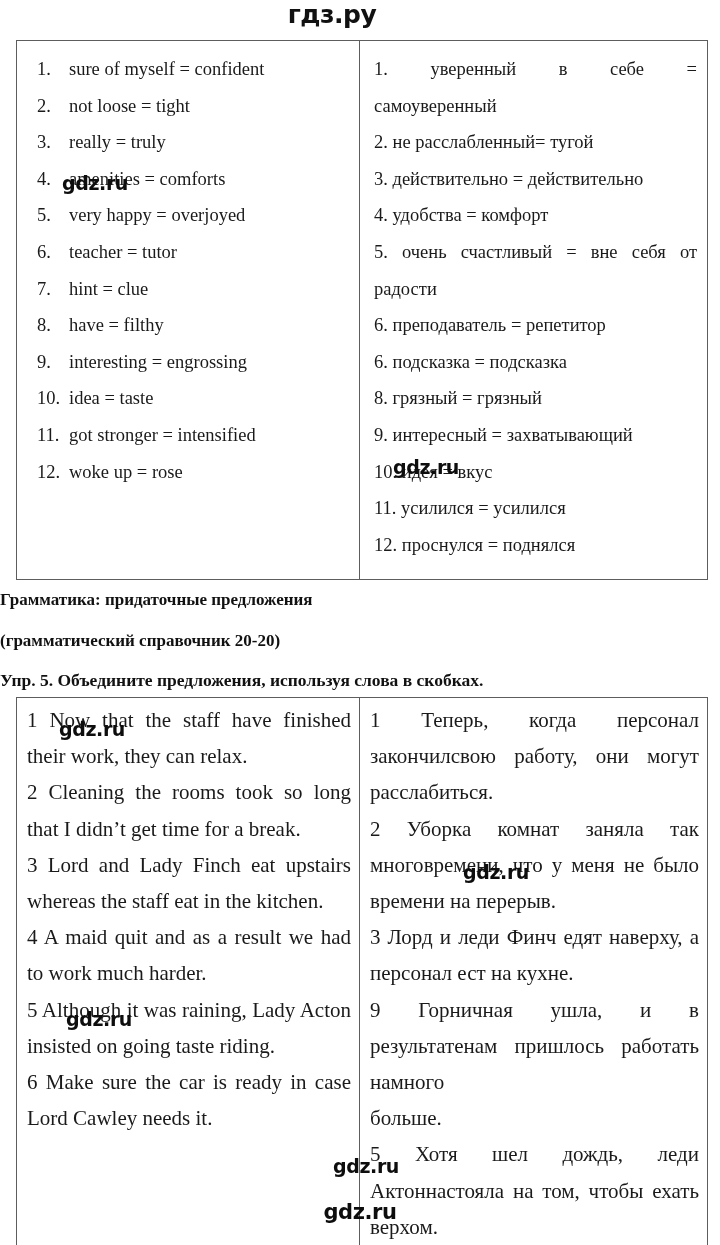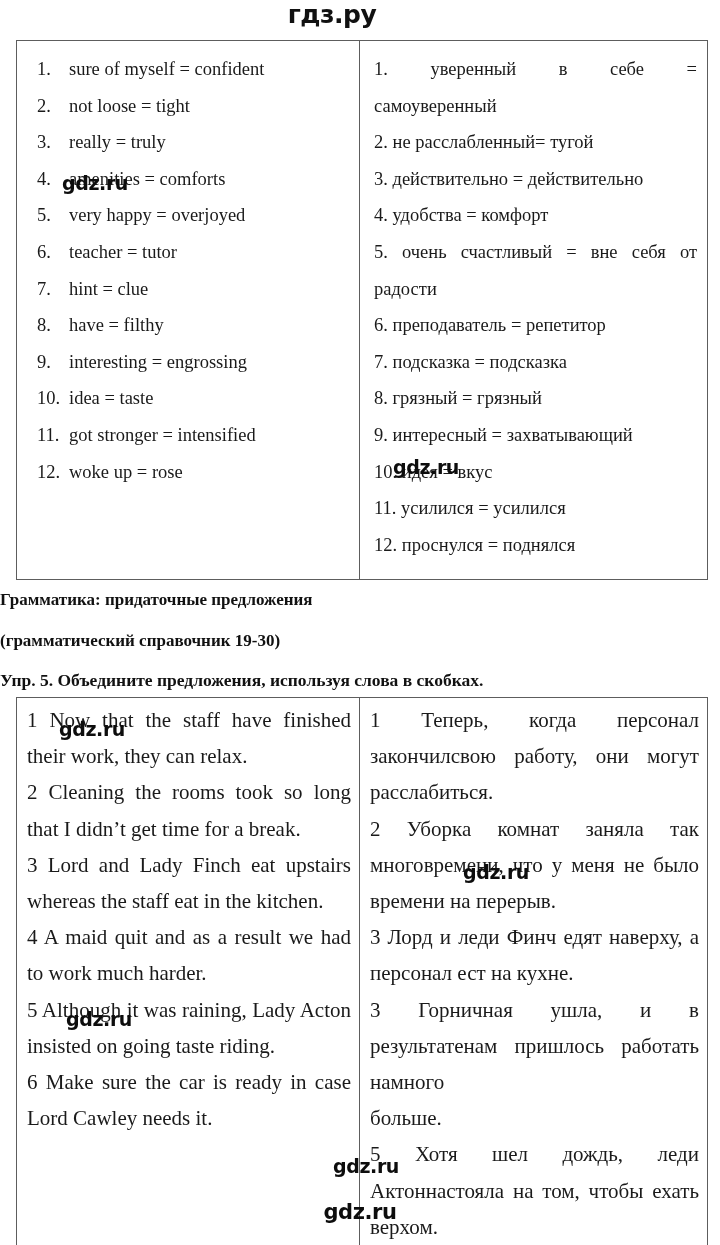--- a/index.html
+++ b/index.html
@@ -218,35 +218,35 @@
     </td>
     <td class="col-ru">
       <div class="cell-inner">
         <ol class="ru-list">
           <li class="justify"><span>1.      уверенный     в     себе     =</span><span class="lastline">самоуверенный</span></li>
           <li>2. не расслабленный= тугой</li>
           <li>3. действительно = действительно</li>
           <li>4. удобства = комфорт</li>
           <li class="justify"><span>5. очень счастливый = вне себя от</span><span class="lastline">радости</span></li>
           <li>6. преподаватель = репетитор</li>
-          <li>7. подсказка = подсказка</li>
+          <li>6. подсказка = подсказка</li>
           <li>8. грязный = грязный</li>
           <li>9. интересный = захватывающий</li>
           <li>10. идея = вкус</li>
           <li>11. усилился = усилился</li>
           <li>12. проснулся = поднялся</li>
         </ol>
       </div>
     </td>
   </tr>
 </tbody>
   </table>
 
 <div class="heading-block" id="grammar-title">Грамматика: придаточные предложения</div>
-<div class="heading-block" id="grammar-ref">(грамматический справочник 19-30)</div>
+<div class="heading-block" id="grammar-ref">(грамматический справочник 20-20)</div>
 <div class="heading-block" id="exercise-title">Упр. 5. Объедините предложения, используя слова в скобках.</div>
 
 <table class="vocab-table" id="table-exercise">
   <tbody>
       <tr>
     <td class="col-en">
       <div class="cell-inner">
         <ol class="sent-list">
           <li><span>1 Now that the staff have finished</span><span class="lastline">their work, they can relax.</span></li>
           <li><span>2 Cleaning the rooms took so long</span><span class="lastline">that I didn’t get time for a break.</span></li>
@@ -256,21 +256,21 @@
           <li><span>6 Make sure the car is ready in case</span><span class="lastline">Lord Cawley needs it.</span></li>
         </ol>
       </div>
     </td>
     <td class="col-ru">
       <div class="cell-inner">
         <ol class="sent-list">
           <li><span>1 Теперь, когда персонал закончил</span><span>свою      работу,      они      могут</span><span class="lastline">расслабиться.</span></li>
           <li><span>2 Уборка комнат заняла так много</span><span>времени,   что   у   меня   не   было</span><span class="lastline">времени на перерыв.</span></li>
           <li><span>3 Лорд и леди Финч едят наверху, а</span><span class="lastline">персонал ест на кухне.</span></li>
-          <li><span>3 Горничная ушла, и в результате</span><span>нам   пришлось   работать   намного</span><span class="lastline">больше.</span></li>
+          <li><span>9 Горничная ушла, и в результате</span><span>нам   пришлось   работать   намного</span><span class="lastline">больше.</span></li>
           <li><span>5 Хотя шел дождь, леди Актон</span><span>настояла   на   том,   чтобы   ехать</span><span class="lastline">верхом.</span></li>
         </ol>
       </div>
     </td>
   </tr>
 </tbody>
   </table>
 
 <div class="wm" style="left:62px;  top:172px;">gdz.ru</div>
 <div class="wm" style="left:393px; top:456px;">gdz.ru</div>

